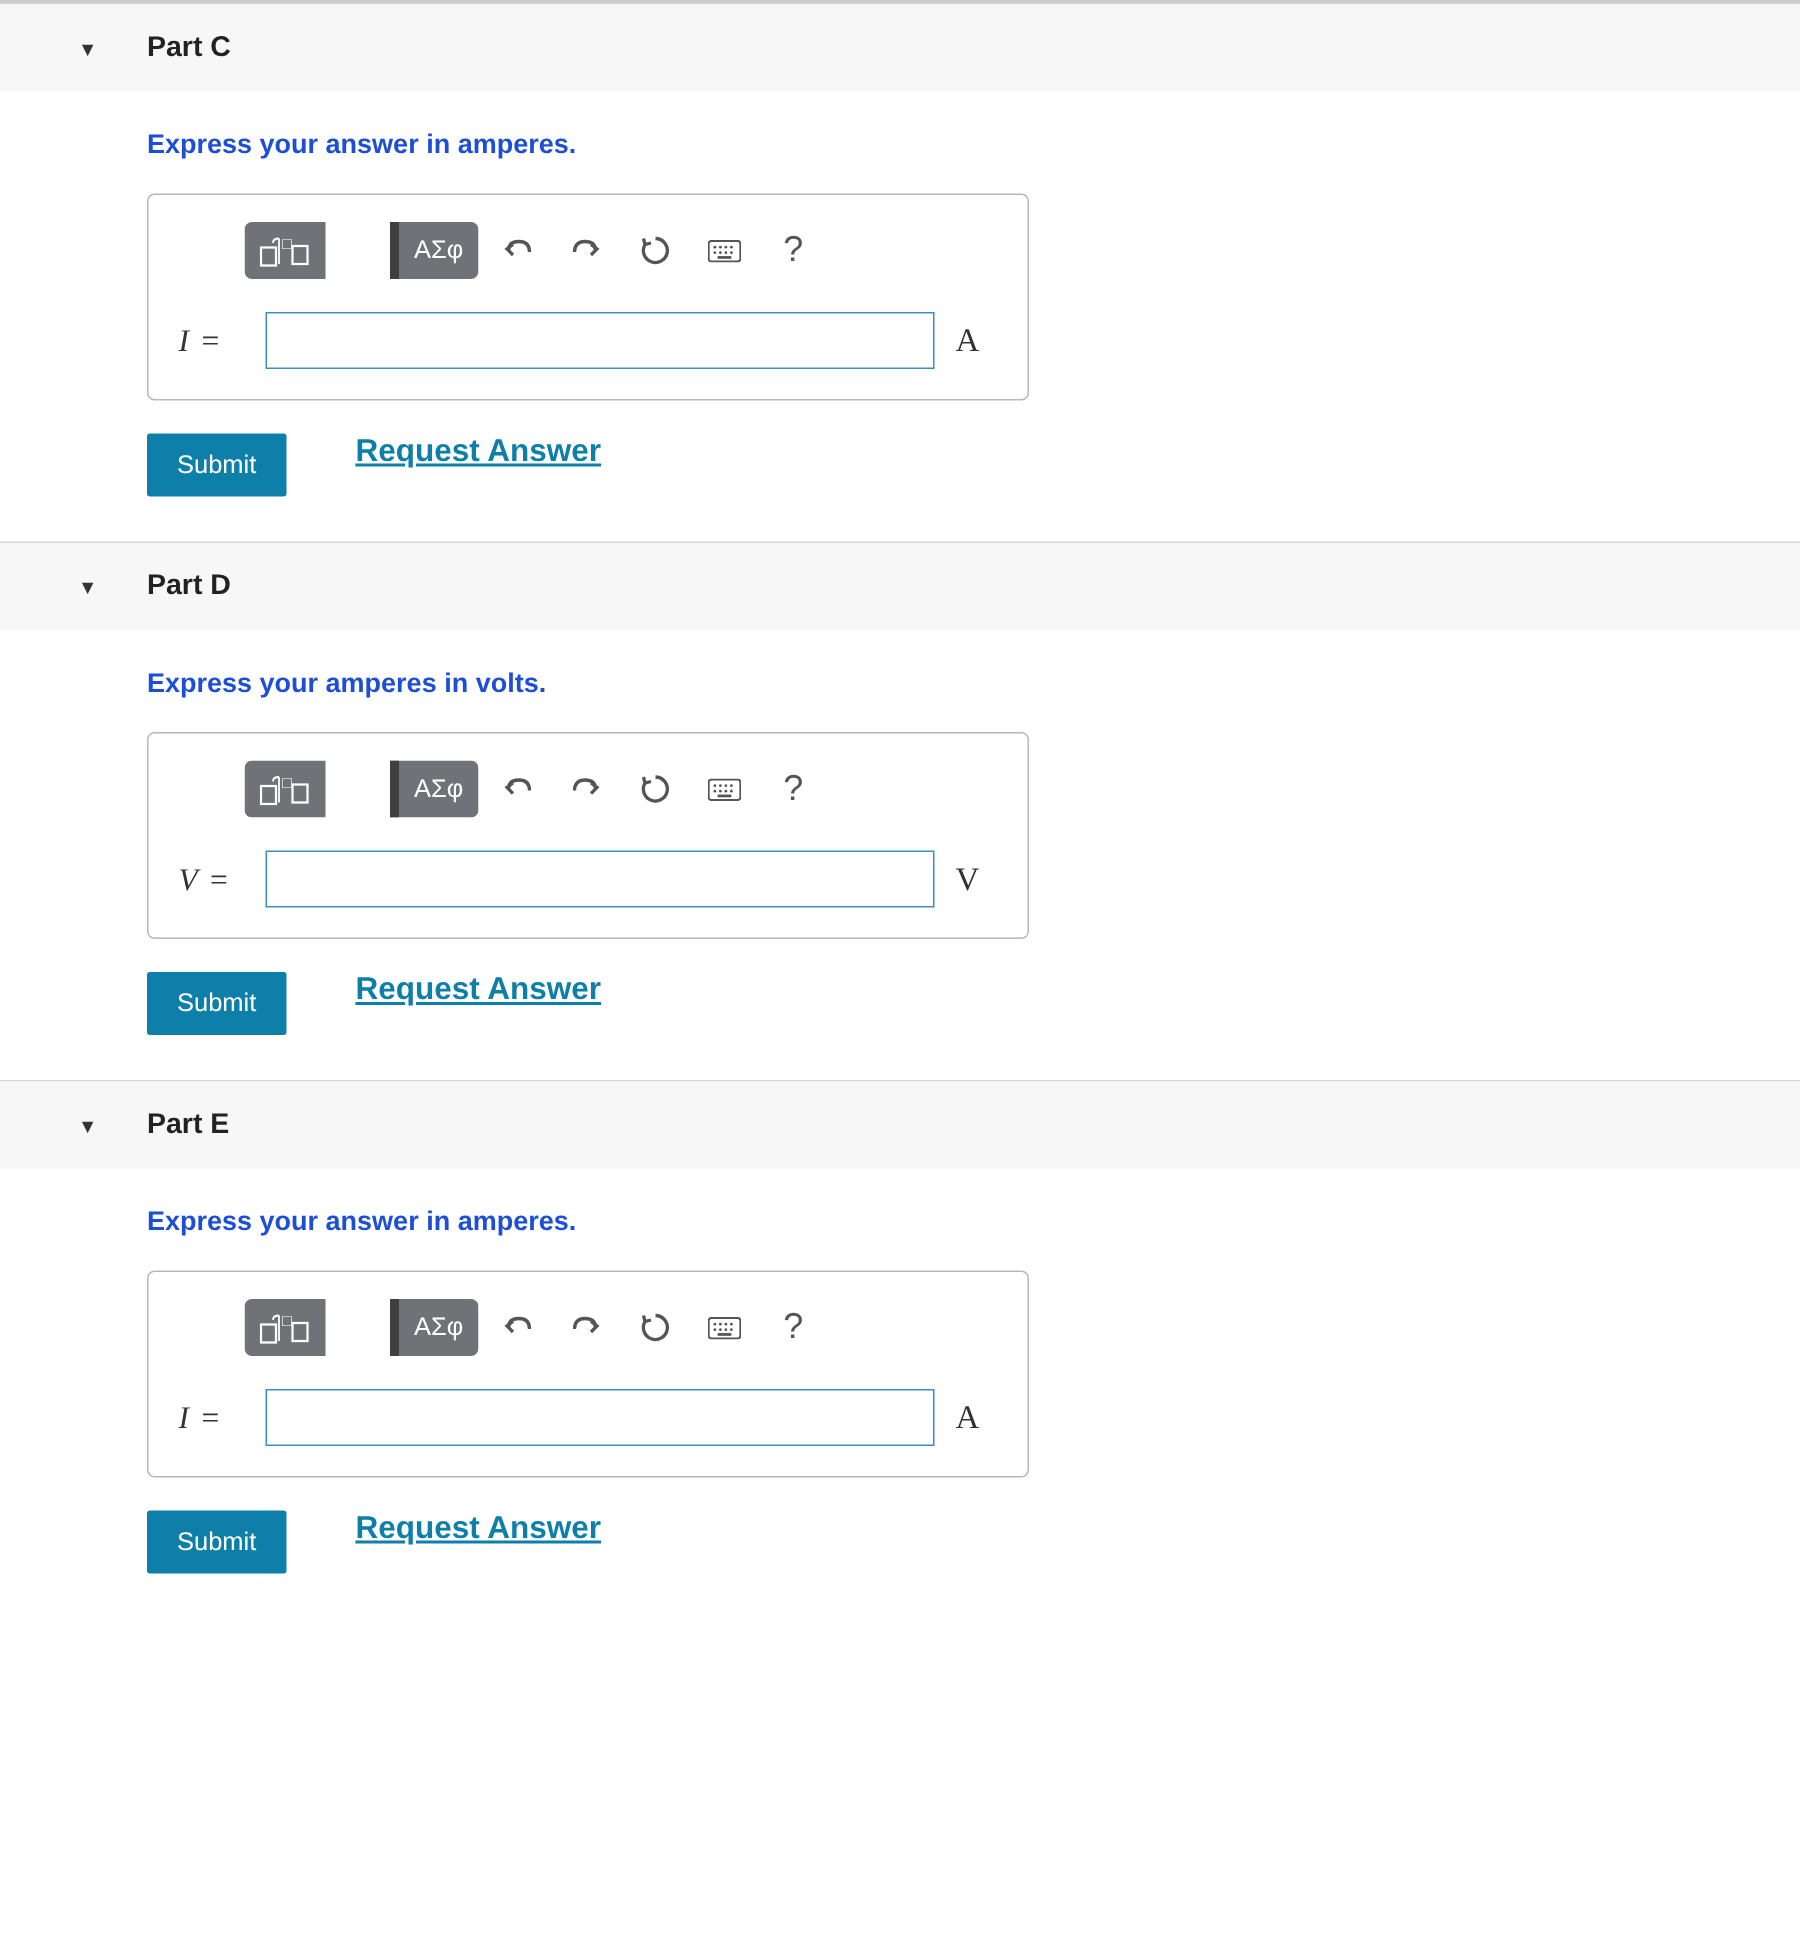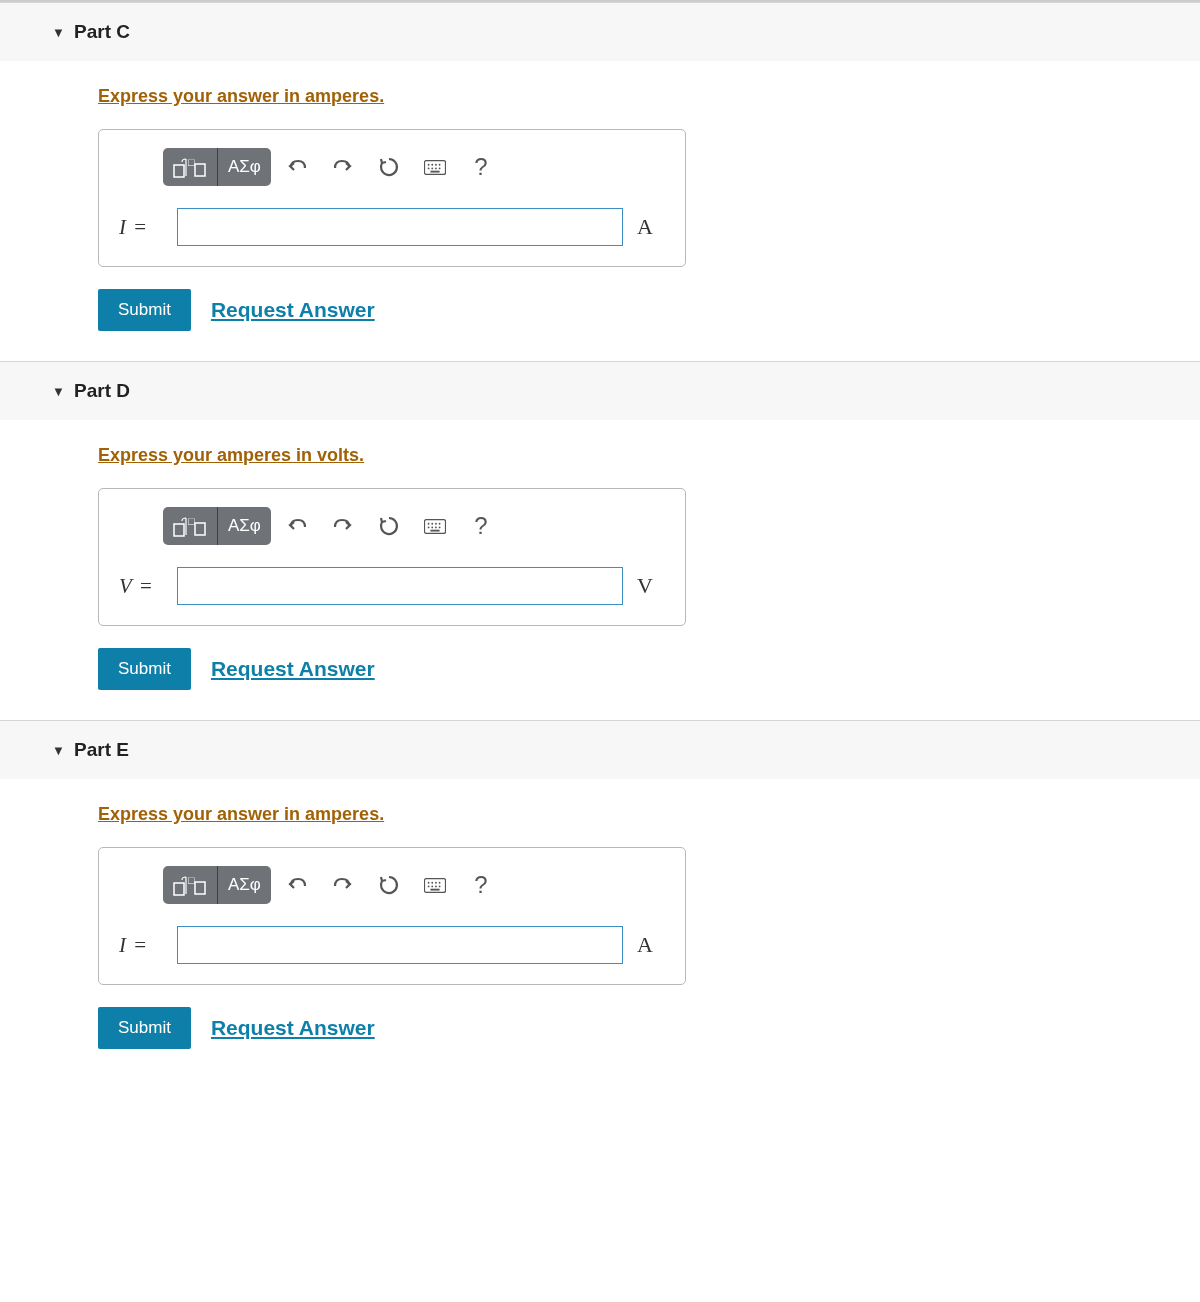--- a/index.html
+++ b/index.html
@@ -25,40 +25,39 @@
     left: 52px;
     color: #333;
     font-size: 13px;
   }
   .part-header-wrap {
     position: relative;
   }
   .part-title {
     font-weight: bold;
     font-size: 19px;
-    margin-left: 24px;
+    margin-left: 48px;
     color: #222;
   }
   .part-body {
     padding: 25px 30px 30px 98px;
   }
   .question {
     font-size: 19px;
     color: #444;
     margin-bottom: 14px;
   }
   .question .serif {
     font-family: Georgia, "Times New Roman", serif;
   }
   .instruction {
     font-weight: bold;
     font-size: 18px;
     margin-bottom: 22px;
-    color: #a16207;
-    text-decoration: underline;
+    color: #1d4ed8;
   }
   .answer-box {
     border: 1px solid #b8b8b8;
     border-radius: 5px;
     width: 588px;
     padding: 18px 20px 20px 20px;
     margin-bottom: 22px;
   }
   .toolbar {
     display: flex;
@@ -87,21 +86,21 @@
     color: #fff;
     border: none;
     height: 38px;
     padding: 0 10px;
     display: inline-flex;
     align-items: center;
     justify-content: center;
     font-size: 17px;
     cursor: pointer;
   }
-  .tool-dark + .tool-dark { border-left: 1px solid #404040; }
+  .tool-dark + .tool-dark { border-left: 6px solid #404040; margin-left: 43px; }
   .tool-dark svg { display: block; }
   .tool-plain {
     width: 40px;
     background: transparent;
     border: none;
   }
   .tool-plain.help {
     font-size: 24px;
     color: #555;
     font-weight: normal;
@@ -126,22 +125,22 @@
     font-size: 18px;
     outline: none;
   }
   .unit {
     font-family: Georgia, "Times New Roman", serif;
     font-size: 22px;
     min-width: 28px;
   }
   .actions {
     display: flex;
-    align-items: center;
-    gap: 20px;
+    align-items: flex-start;
+    gap: 46px;
   }
   .submit-btn {
     background: #0e7fa8;
     color: #fff;
     border: none;
     padding: 11px 20px;
     font-size: 17px;
     cursor: pointer;
     border-radius: 2px;
   }

